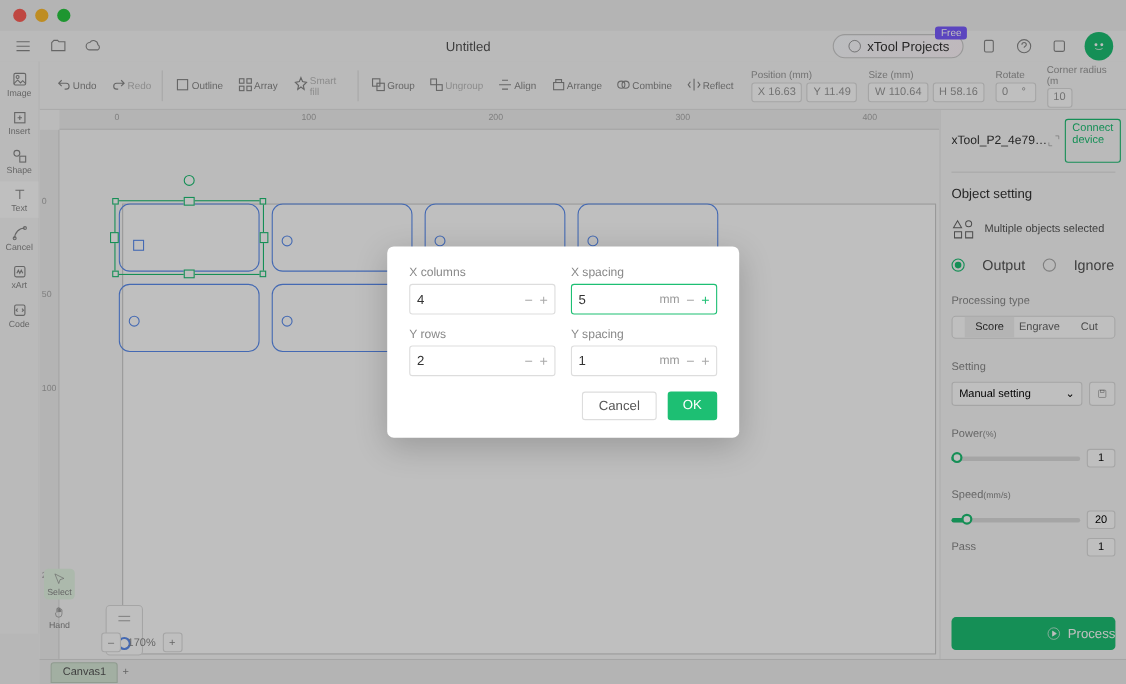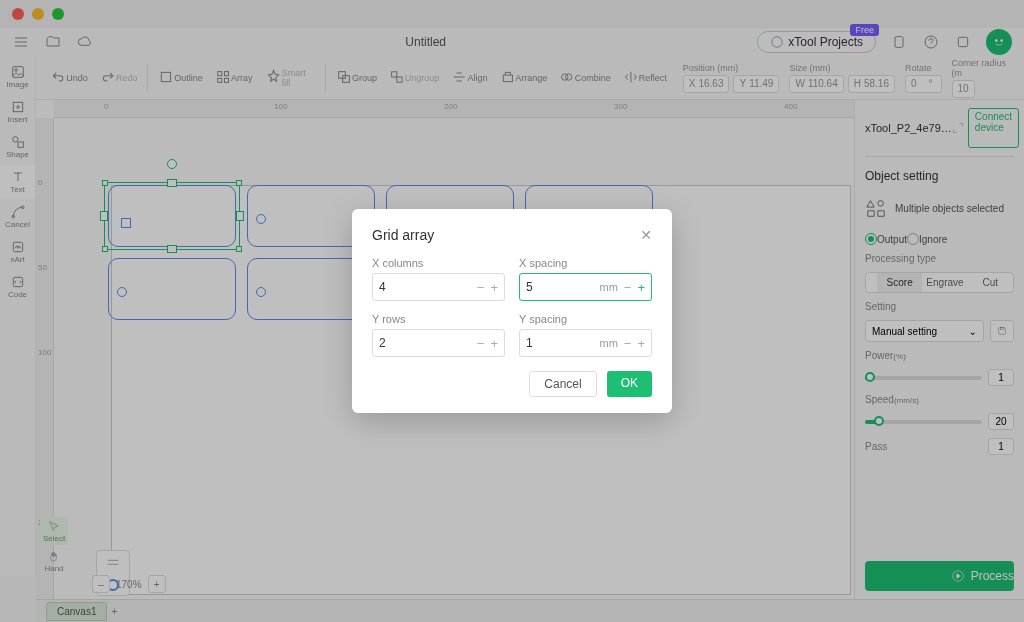--- a/index.html
+++ b/index.html
@@ -69,30 +69,30 @@
 
 .right-panel { width:170px; background:#f8f8f8; border-left:1px solid #e5e5e5; padding:8px 10px; display:flex; flex-direction:column; gap:8px; font-size:11px; }
 .device-section { display:flex; flex-direction:row; gap:4px; }
 .device-name { font-size:11px; color:#333; display:flex; justify-content:space-between; align-items:center; }
 .connect-btn { border:1px solid #1dbf73; color:#1dbf73; padding:2px 6px; border-radius:3px; font-size:10px; width:fit-content; }
 .device-img { width:100%; height:40px; display:flex; align-items:center; justify-content:flex-end; }
 .device-img svg { width:58px; height:28px; }
 
 .section-title { font-size:12px; color:#333; font-weight:500; margin-top:4px; }
 .obj-select { display:flex; align-items:center; gap:8px; padding:6px 0; }
-.radio-row { display:flex; font-size:10px; color:#555; align-items:center;text-align:center;}
+.radio-row { display:flex; gap:16px; font-size:13px; color:#555; align-items:center;text-align:center;}
 .radio { width:12px; height:12px; border:1px solid #aaa; border-radius:50%; display:inline-flex; align-items:center; justify-content:center; }
 .radio.checked { border-color:#1dbf73; }
 .radio.checked:after { content:''; width:6px; height:6px; background:#1dbf73; border-radius:50%; }
 
 .tabs { display:flex; background:#fff; border:1px solid #ddd; border-radius:4px; overflow:hidden;padding-left:11px; }
 .tab { flex:1; text-align:center; padding:4px 0; font-size:10px; color:#666; }
 .tab.sel { background:#f0f0f0; font-weight:500; color:#333;}
 
-.setting-label { font-size:10px; color:#888; margin-top:0; }
+.setting-label { font-size:10px; color:#888; margin-top:12px; }
 .setting-select { display:flex; justify-content:space-between; align-items:center; border:1px solid #ddd; padding:4px 6px; border-radius:3px; background:#fff; font-size:10px; }
 .slider-row { display:flex; align-items:center; gap:6px; }
 .slider { flex:1; height:4px; background:#ddd; border-radius:2px; position:relative; }
 .slider .fill { position:absolute; height:100%; background:#1dbf73; border-radius:2px; }
 .slider .thumb { position:absolute; width:10px; height:10px; background:#fff; border:2px solid #1dbf73; border-radius:50%; top:-4px; }
 .num-box { width:26px; border:1px solid #ddd; padding:2px; font-size:10px; text-align:center; background:#fff; border-radius:3px; }
 
 .process-btn { margin-top:auto; background:#1dbf73; color:#fff; padding:8px 0; text-align:center; border-radius:4px; font-size:12px; display:flex; align-items:center; justify-content:flex-end; gap:6px; }
 
 .statusbar { height:23px; background:#f0f0f0; border-top:1px solid #ddd; display:flex; align-items:center; padding:0 10px; font-size:10px; margin-left:36px; }
@@ -512,24 +512,20 @@
   </div>
 </div>
 
 <div class="statusbar">
   <div class="canvas-tab">Canvas1</div>
   <div class="add-tab">+</div>
 </div>
 
 <div class="overlay">
   <div class="dialog">
-    <div class="dialog-header">
-      <div class="dialog-title">Grid array</div>
-      <div class="close-x">✕</div>
-    </div>
     <div class="dialog-grid">
       <div>
         <span class="field-label">X columns</span>
         <div class="num-input">
           <span class="val">4</span>
           <span class="stepper">
               <span>−</span>
               <span>+</span>
             </span>
         </div>

